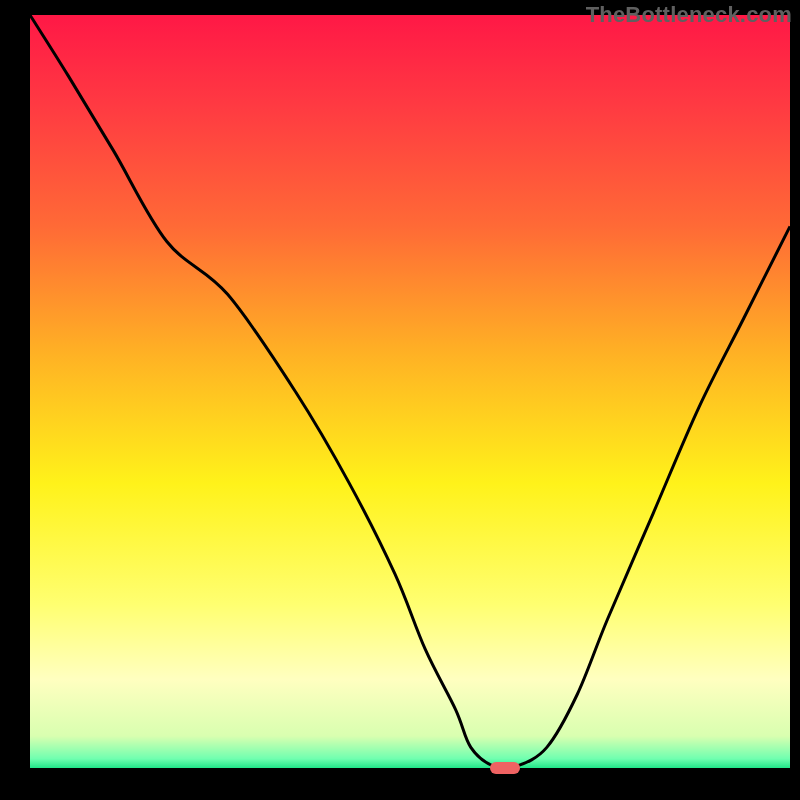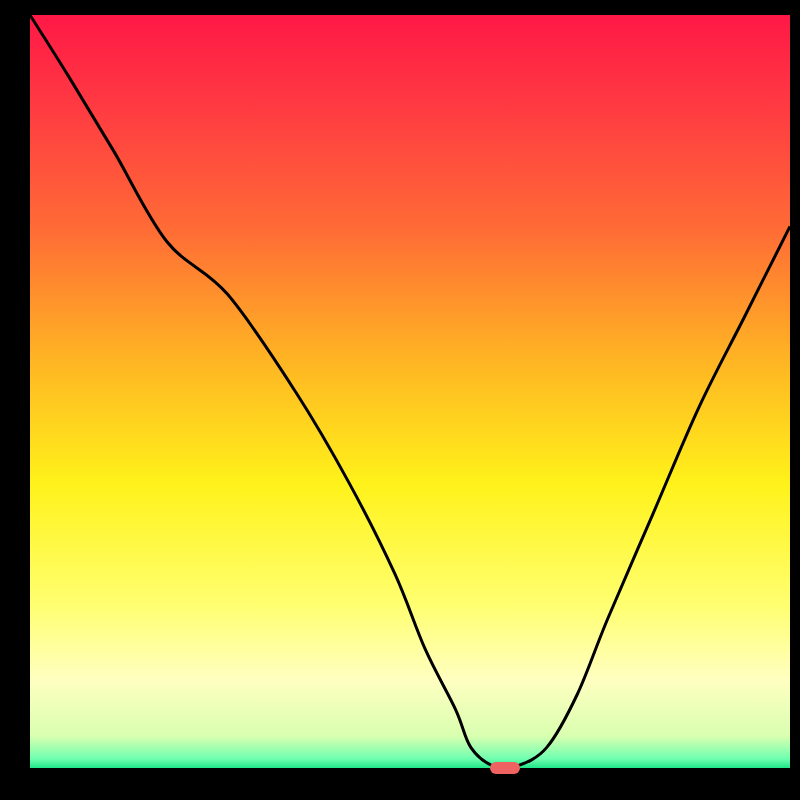--- a/index.html
+++ b/index.html
@@ -32,20 +32,21 @@
   left: 0;
   top: 0;
   width: 800px;
   height: 800px;
 }
 </style>
 </head>
 <body>
 
 <div class="frame">
+  <div class="watermark">TheBottleneck.com</div>
 
   <svg class="plot" viewBox="0 0 800 800">
     <defs>
       <linearGradient id="bgGrad" x1="0" y1="0" x2="0" y2="1">
           <stop offset="0%" stop-color="#ff1846"></stop>
           <stop offset="12%" stop-color="#ff3a42"></stop>
           <stop offset="28.000000000000004%" stop-color="#ff6a36"></stop>
           <stop offset="45%" stop-color="#ffb224"></stop>
           <stop offset="62%" stop-color="#fff21a"></stop>
           <stop offset="78%" stop-color="#ffff70"></stop>

